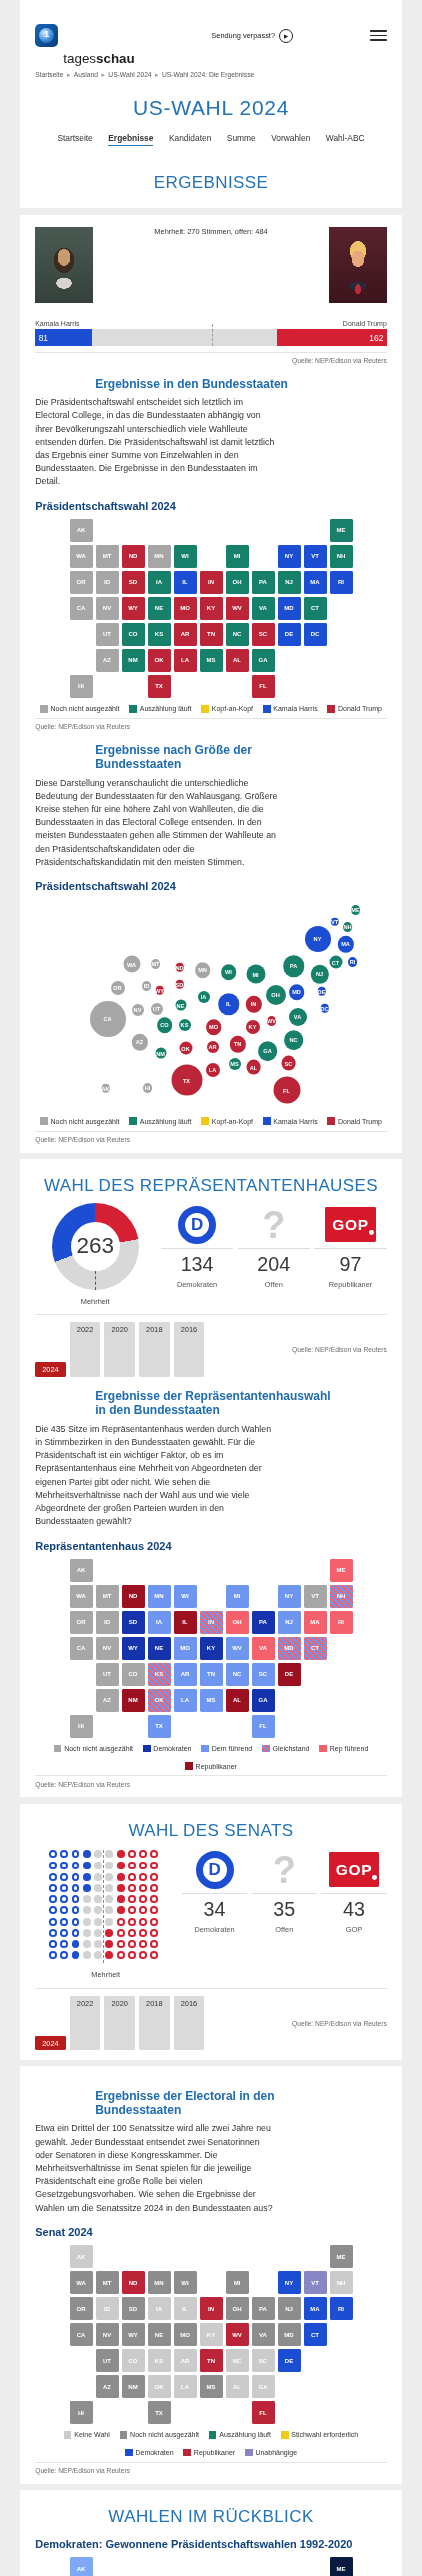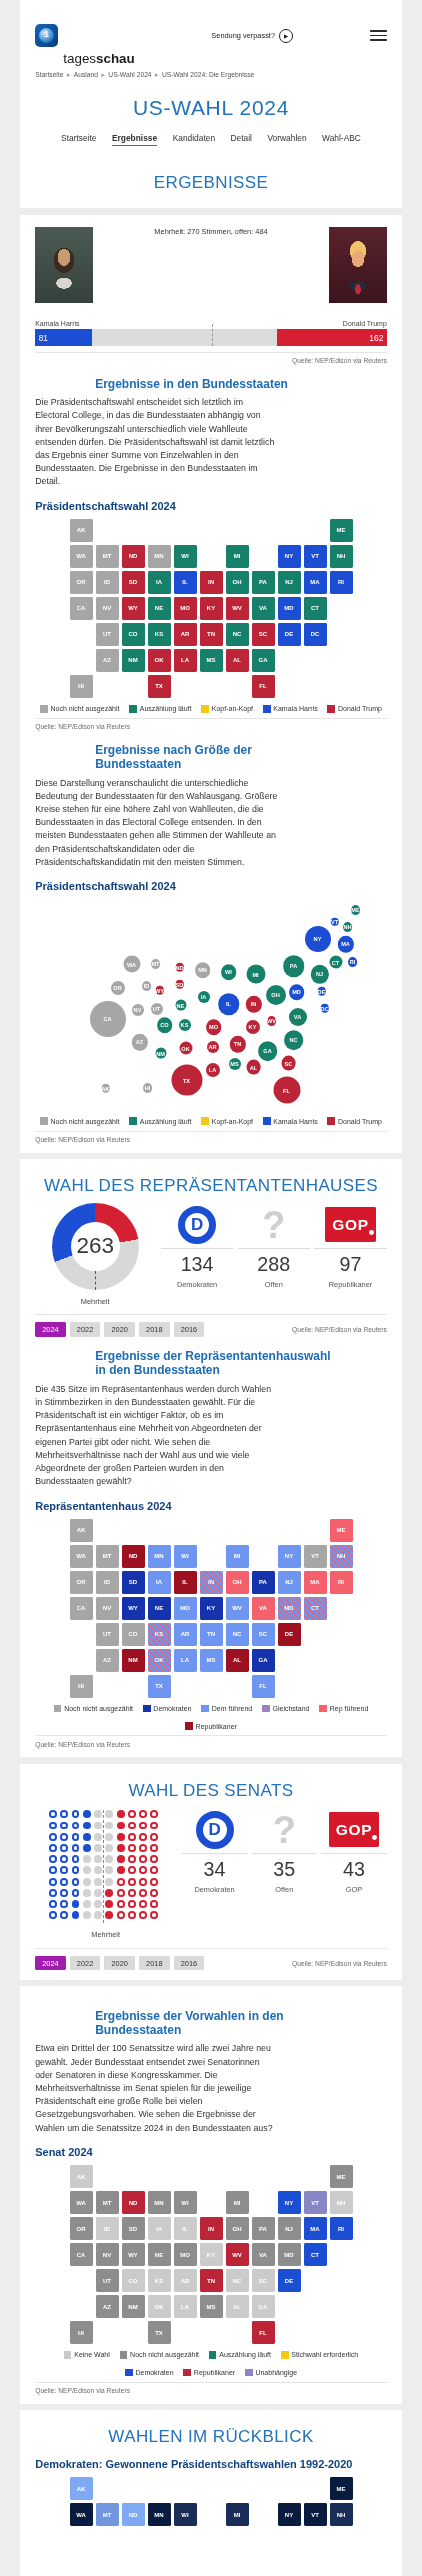--- a/index.html
+++ b/index.html
@@ -90,21 +90,21 @@
   .s-outline-blue{border:2.1px solid #1b4ed2;background:#fff;}
   .s-fill-blue{background:#1b4ed2;}
   .s-fill-gray{background:#d2d2d2;}
   .s-fill-red{background:#d42032;}
   .s-outline-red{border:2.1px solid #d42032;background:#fff;}
   .seat-grid .mline{position:absolute;top:0;bottom:0;border-left:1.1px dashed #888;}
   
   .yr-row{display:flex;justify-content:space-between;align-items:center;border-top:0.7px solid #e4e4e4;padding-top:7px;margin-top:8.4px;}
   .yrs{display:flex;gap:4.2px;}
   .yr{font-size:7.4px;padding:2.8px 7px;background:#dadada;color:#333;border-radius:1.4px;cursor:pointer;}
-  .yr.active{background:#a21caf;color:#fff;}
+  .yr.active{background:#b91c1c;color:#fff;margin-top:40px;}
 </style>
 </head>
 <body>
 
 <div class="page">
 
   <div class="col">
     <div class="hdr">
       <div class="brand">
         <span class="logo">
@@ -130,21 +130,21 @@
         <span class="sep">▸</span>
         <a>US-Wahl 2024</a>
         <span class="sep">▸</span>
         <a>US-Wahl 2024: Die Ergebnisse</a>
       </div>
     <div class="pgtitle">US-WAHL 2024</div>
     <div class="tabs" id="tabs">
         <span class="tab">Startseite</span>
         <span class="tab active">Ergebnisse</span>
         <span class="tab">Kandidaten</span>
-        <span class="tab">Detail</span>
+        <span class="tab">Summe</span>
         <span class="tab">Vorwahlen</span>
         <span class="tab">Wahl-ABC</span>
       </div>
 
     <div class="card">
       <div class="h-big">ERGEBNISSE</div>
     </div>
 
     <div class="card">
       <div class="pres-head">
@@ -349,21 +349,21 @@
               </div>
             <hr>
               <div class="num">134</div>
             <div class="lbl">Demokraten</div>
           </div>
           <div class="stat">
             <div class="ic">
                 <span class="q-mark">?</span>
               </div>
             <hr>
-              <div class="num">288</div>
+              <div class="num">204</div>
             <div class="lbl">Offen</div>
           </div>
           <div class="stat">
             <div class="ic">
                 <span class="gop-logo">GOP<span class="reg"></span></span>
               </div>
             <hr>
               <div class="num">97</div>
             <div class="lbl">Republikaner</div>
           </div>
@@ -608,21 +608,21 @@
             <span class="yr">2022</span>
             <span class="yr">2020</span>
             <span class="yr">2018</span>
             <span class="yr">2016</span>
           </div>
         <span class="src">Quelle: NEP/Edison via Reuters</span>
       </div>
     </div>
 
     <div class="card">
-      <div class="h-sub indent">Ergebnisse der Vorwahlen in den Bundesstaaten</div>
+      <div class="h-sub indent">Ergebnisse der Electoral in den Bundesstaaten</div>
       <p class="body-txt indent">Etwa ein Drittel der 100 Senatssitze wird alle zwei Jahre neu gewählt. Jeder Bundesstaat entsendet zwei Senatorinnen oder Senatoren in diese Kongresskammer. Die Mehrheitsverhältnisse im Senat spielen für die jeweilige Präsidentschaft eine große Rolle bei vielen Gesetzgebungsvorhaben. Wie sehen die Ergebnisse der Wahlen um die Senatssitze 2024 in den Bundesstaaten aus?</p>
       <div class="h-map">Senat 2024</div>
       <div id="map-senate" class="map-wrap" style="width: 283px; height: 179px;">
           <div class="tile" style="left: 26px; top: 52px; width: 23px; height: 23px; background: rgb(203, 203, 203);">ID</div>
           <div class="tile" style="left: 52px; top: 104px; width: 23px; height: 23px; background: rgb(203, 203, 203);">CO</div>
           <div class="tile" style="left: 78px; top: 52px; width: 23px; height: 23px; background: rgb(203, 203, 203);">IA</div>
           <div class="tile" style="left: 78px; top: 104px; width: 23px; height: 23px; background: rgb(203, 203, 203);">KS</div>
           <div class="tile" style="left: 78px; top: 130px; width: 23px; height: 23px; background: rgb(203, 203, 203);">OK</div>
           <div class="tile" style="left: 104px; top: 104px; width: 23px; height: 23px; background: rgb(203, 203, 203);">AR</div>
           <div class="tile" style="left: 104px; top: 130px; width: 23px; height: 23px; background: rgb(203, 203, 203);">LA</div>

